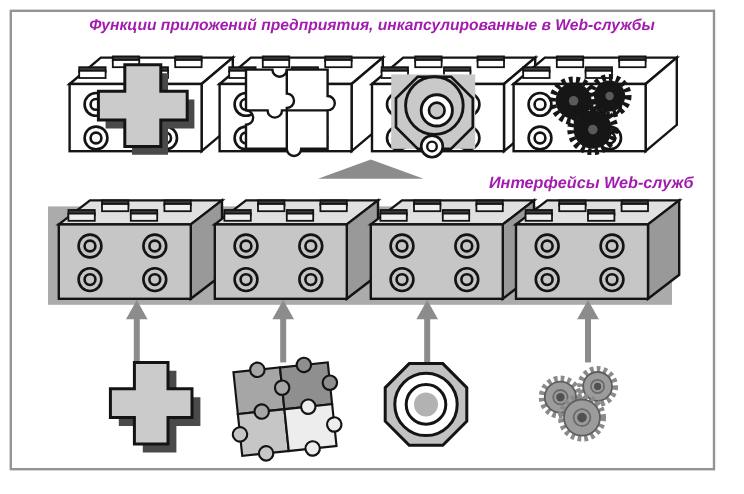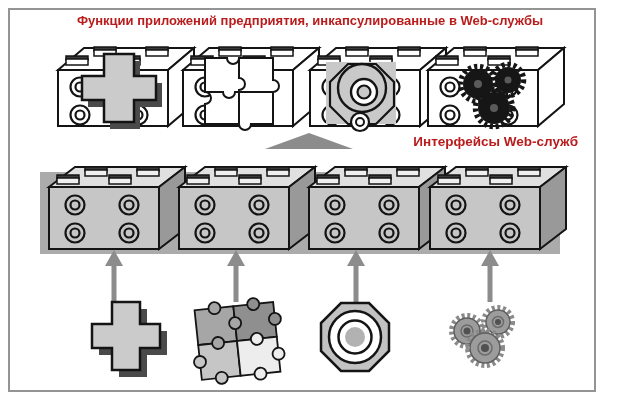--- a/index.html
+++ b/index.html
@@ -21,31 +21,32 @@
     width: 588px; height: 384px;
     border: 2px solid #949494;
     box-sizing: border-box;
   }
   .gfx {
     position: absolute;
     left: 0; top: 0;
   }
   .label {
     position: absolute;
-    color: #b91c1c;
+    color: #a21caf;
     font-weight: bold;
     white-space: nowrap;
+    font-style: italic;
   }
   .title {
     left: 0; right: 0; top: 13px;
     text-align: center;
     font-size: 13px;
   }
   .mid-label {
-    right: 42px; top: 134px;
+    right: 42px; top: 145px;
     font-size: 13.5px;
   }
   .bottom-label {
     left: 44px; top: 372px;
     font-size: 14px;
   }
 </style>
 </head>
 <body>
 

